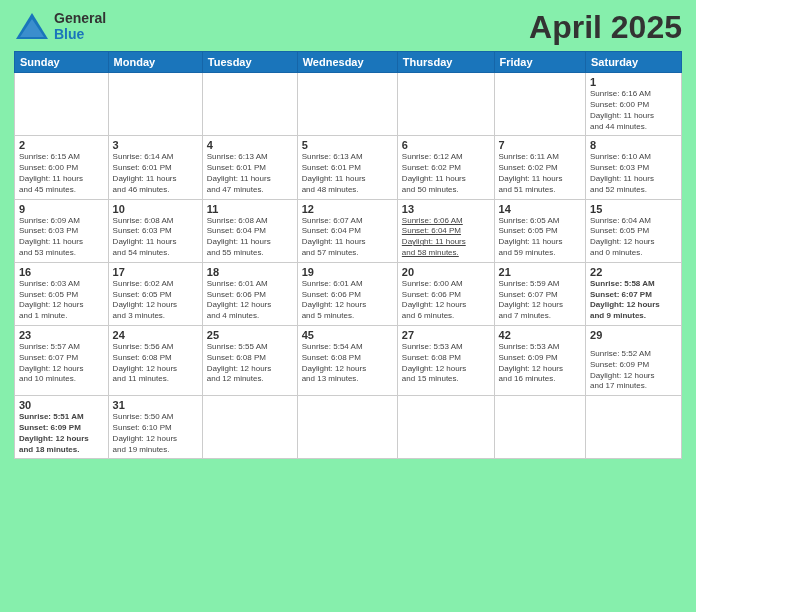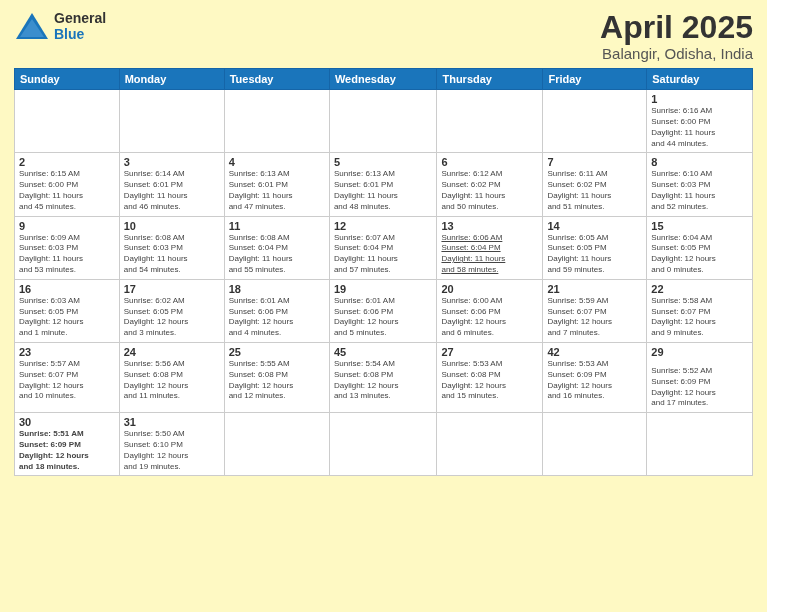--- a/index.html
+++ b/index.html
@@ -4,23 +4,23 @@
   <style>
     * { box-sizing: border-box; margin: 0; padding: 0; }
     body {
       font-family: Arial, sans-serif;
       background: #fff;
       width: 792px;
       height: 612px;
       overflow: hidden;
     }
     .page {
-      width: 767px;
+      width: 696px;
       height: 612px;
-      background: #fef9c3;
+      background: #86efac;
       padding: 10px 14px;
     }
     .header-area {
       display: flex;
       justify-content: space-between;
       align-items: flex-start;
       margin-bottom: 6px;
     }
     .logo {
       display: flex;
@@ -97,21 +97,20 @@
         <polygon points="18,2 34,28 2,28" fill="#1a75bb"></polygon>
         <polygon points="18,8 30,26 6,26" fill="#5ba8e0" opacity="0.5"></polygon>
       </svg>
       <div>
         <div style="font-size:14px;font-weight:bold;color:#333;">General</div>
         <div style="font-size:14px;font-weight:bold;color:#1a75bb;">Blue</div>
       </div>
     </div>
     <div class="title-area">
       <div class="month-title">April 2025</div>
-      <div class="subtitle">Balangir, Odisha, India</div>
     </div>
   </div>
 
   <table class="calendar">
     <thead>
       <tr>
         <th>Sunday</th>
         <th>Monday</th>
         <th>Tuesday</th>
         <th>Wednesday</th>
@@ -276,21 +275,21 @@
           </td>
           <td>
             <span class="day-number">21</span>
             <div class="day-info" style="white-space: pre-line;">Sunrise: 5:59 AM
 Sunset: 6:07 PM
 Daylight: 12 hours
 and 7 minutes.</div>
           </td>
           <td>
             <span class="day-number">22</span>
-            <div class="day-info" style="white-space: pre-line;">Sunrise: 5:58 AM
+            <div class="day-info" style="white-space: pre-line; font-weight: bold;">Sunrise: 5:58 AM
 Sunset: 6:07 PM
 Daylight: 12 hours
 and 9 minutes.</div>
           </td>
         </tr>
         <tr>
           <td>
             <span class="day-number">23</span>
             <div class="day-info" style="white-space: pre-line;">Sunrise: 5:57 AM
 Sunset: 6:07 PM

